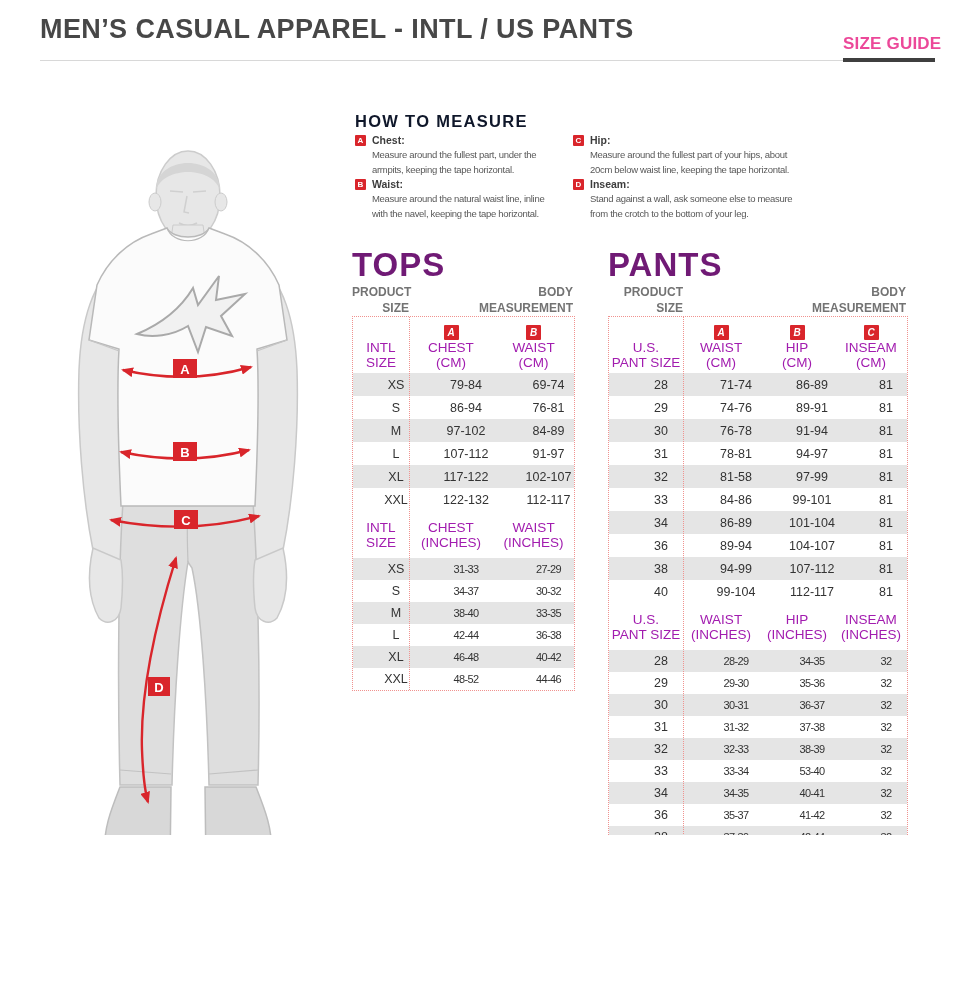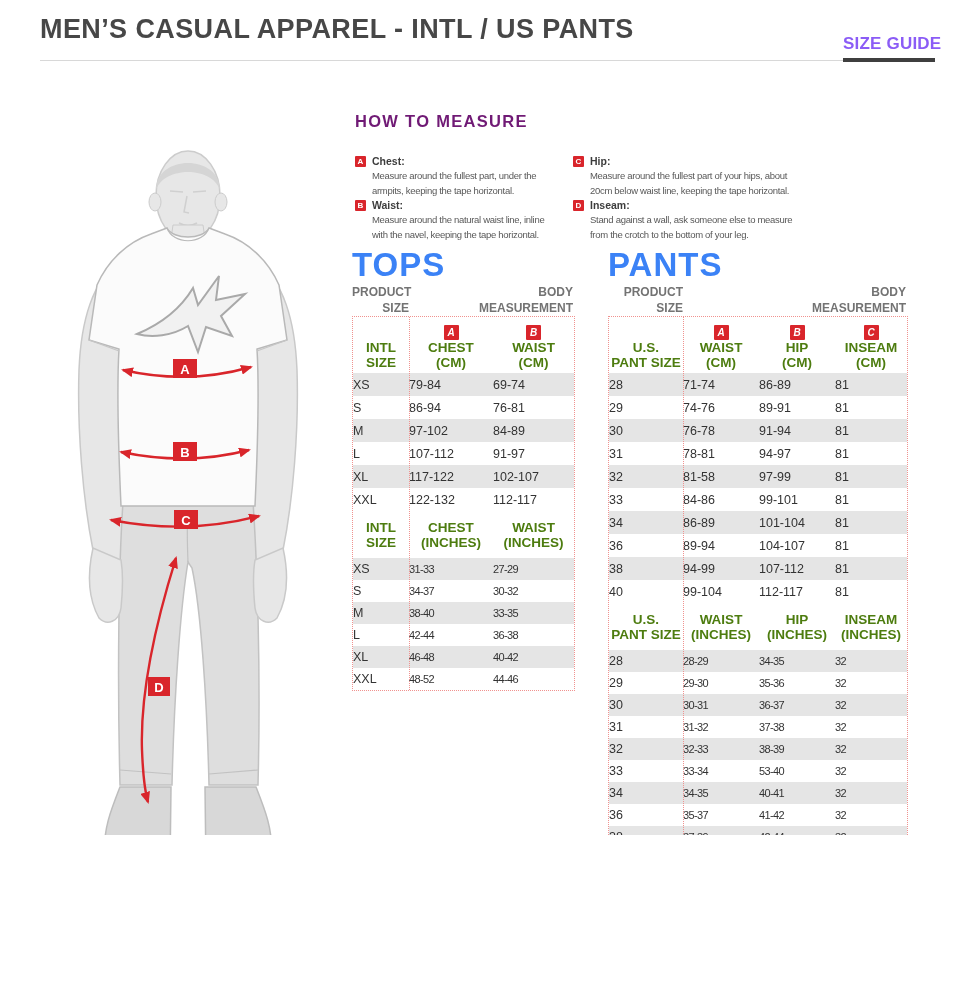--- a/index.html
+++ b/index.html
@@ -3,67 +3,67 @@
 <meta charset="utf-8">
 <style>
   html,body{margin:0;padding:0;background:#fff;}
   .page{position:relative;width:979px;height:835px;background:#fff;overflow:hidden;
         font-family:"Liberation Sans",sans-serif;color:#333;}
 
   
   .hdr-title{position:absolute;left:40px;top:14px;margin:0;font-size:27px;font-weight:bold;
              color:#474747;letter-spacing:.4px;white-space:nowrap;}
   .hdr-sg{position:absolute;left:843px;top:34px;width:92px;text-align:center;font-size:17px;
-          font-weight:bold;color:#8b5cf6;letter-spacing:.2px;white-space:nowrap;}
+          font-weight:bold;color:#ec4899;letter-spacing:.2px;white-space:nowrap;}
   .hdr-rule{position:absolute;left:40px;top:60px;width:803px;height:1px;background:#d8d8d8;}
   .hdr-rule-dark{position:absolute;left:843px;top:58px;width:92px;height:4px;background:#3f3f3f;}
 
   
   .figure{position:absolute;left:63px;top:130px;width:250px;height:760px;}
   .figure text{font-family:"Liberation Sans",sans-serif;font-size:13px;font-weight:bold;fill:#fff;}
 
   
   .howto{position:absolute;left:355px;top:112px;width:620px;}
-  .howto h2{margin:0 0 24px 0;font-size:16.5px;font-weight:bold;color:#701a75;letter-spacing:1.3px;}
+  .howto h2{margin:0 0 3px 0;font-size:16.5px;font-weight:bold;color:#0f172a;letter-spacing:1.3px;}
   .hm-cols{position:relative;}
   .hm-col{position:absolute;top:0;left:0;width:215px;}
   .hm-col.right{left:218px;width:300px;}
   .hm-item{position:relative;padding-left:17px;margin-bottom:1px;}
   .badge{display:inline-block;background:#d9252b;color:#fff;font-weight:bold;text-align:center;border-radius:1px;}
   .hm-item .badge{position:absolute;left:0;top:1px;width:11px;height:11px;line-height:11px;font-size:8px;}
   .hm-label{font-size:10.5px;font-weight:bold;color:#3d3d3d;line-height:13px;}
   .hm-body{font-size:9.5px;letter-spacing:-0.3px;color:#585858;line-height:15px;white-space:pre;}
 
   
   .tbl-sec{position:absolute;top:248px;}
   .tbl-sec.tops{left:352px;width:223px;}
   .tbl-sec.pants{left:608px;width:300px;}
   .tbl-title{margin:0;height:36px;line-height:34px;font-size:33px;font-weight:bold;
-             color:#3b82f6;letter-spacing:1px;}
+             color:#701a75;letter-spacing:1px;}
   .red-labels{display:grid;height:32px;align-items:center;}
   .tops .red-labels{grid-template-columns:57px 164px;}
   .pants .red-labels{grid-template-columns:75px 223px;}
   .rl{color:#737373;font-weight:bold;font-size:12px;line-height:16px;text-align:right;white-space:pre-line;}
 
   .tbl{position:relative;border:1px dotted #f0928f;background:#fff;}
   .tbl::after{content:"";position:absolute;top:0;bottom:0;border-left:1px dotted #f0928f;}
   .tops .tbl::after{left:56px;}
   .pants .tbl::after{left:74px;}
 
   .tgrid{display:grid;align-items:center;text-align:center;}
   .tops .tgrid{grid-template-columns:56px 84px 81px;}
   .pants .tgrid{grid-template-columns:74px 76px 76px 72px;}
 
   .thead{padding:5px 0 3px 0;}
   .thead.ih{padding:9px 0 8px 0;}
   .badges-row{height:16px;margin-bottom:2px;}
   .badge.sm{width:15px;height:15px;line-height:15px;font-size:10px;}
-  .hlabels span{font-size:13.5px;font-weight:bold;color:#4d7c0f;line-height:15px;white-space:pre-line;}
-
-  .rows > div{display:grid;align-items:center;}
+  .hlabels span{font-size:13.5px;font-weight:normal;color:#a21caf;line-height:15px;white-space:pre-line;}
+
+  .rows > div{display:grid;align-items:center;text-align:center;padding-left:15px;}
   .tops .rows > div{grid-template-columns:56px 84px 81px;}
   .pants .rows > div{grid-template-columns:74px 76px 76px 72px;}
   .rows > div:nth-child(odd){background:#e5e5e5;}
   .rows.h23 > div{height:23px;}
   .rows.h22 > div{height:22px;}
   .rows span{font-size:12.5px;color:#333;}
   .rows.inches span:not(:first-child){font-size:11px;letter-spacing:-0.6px;}
 </style>
 </head>
 <body>

